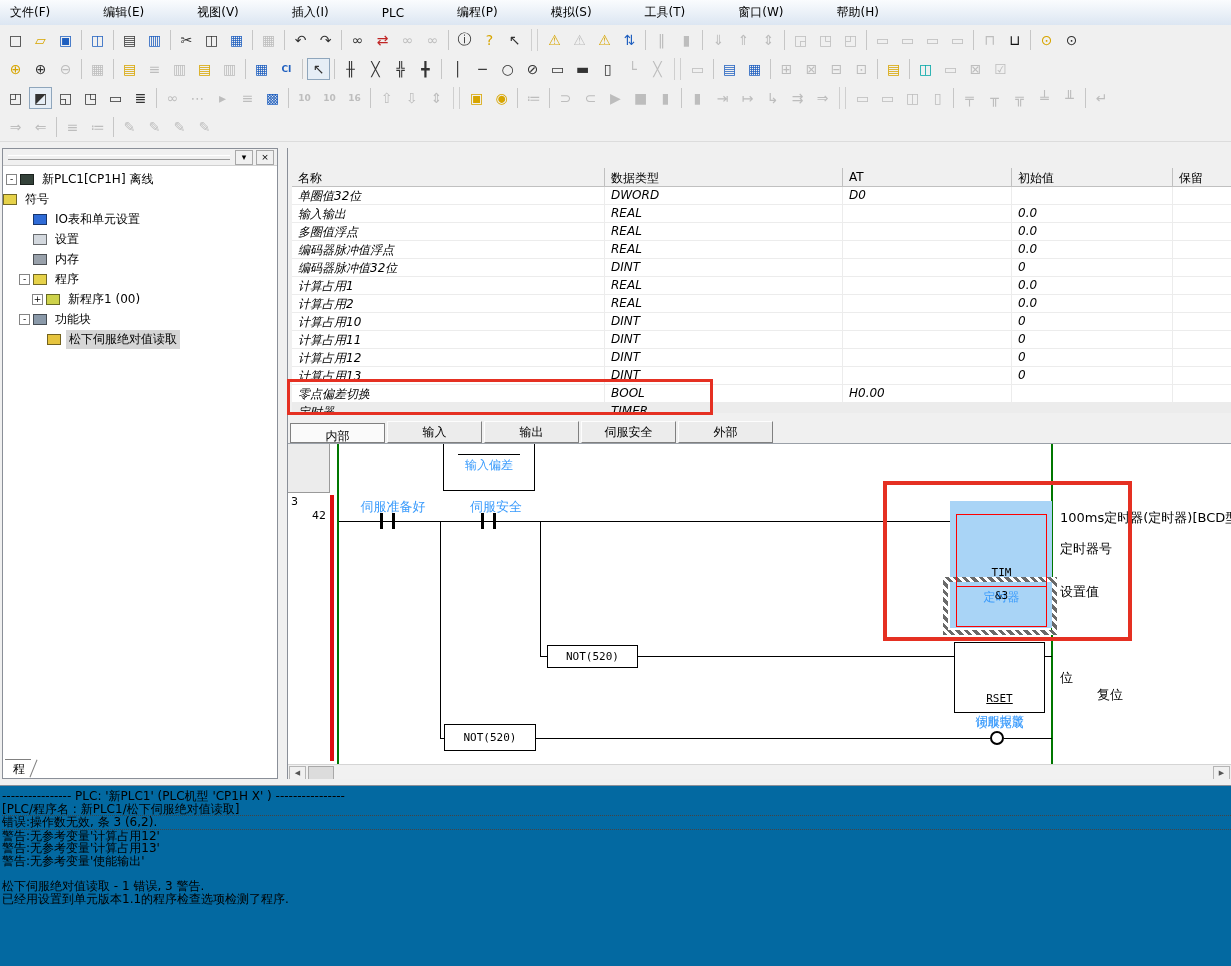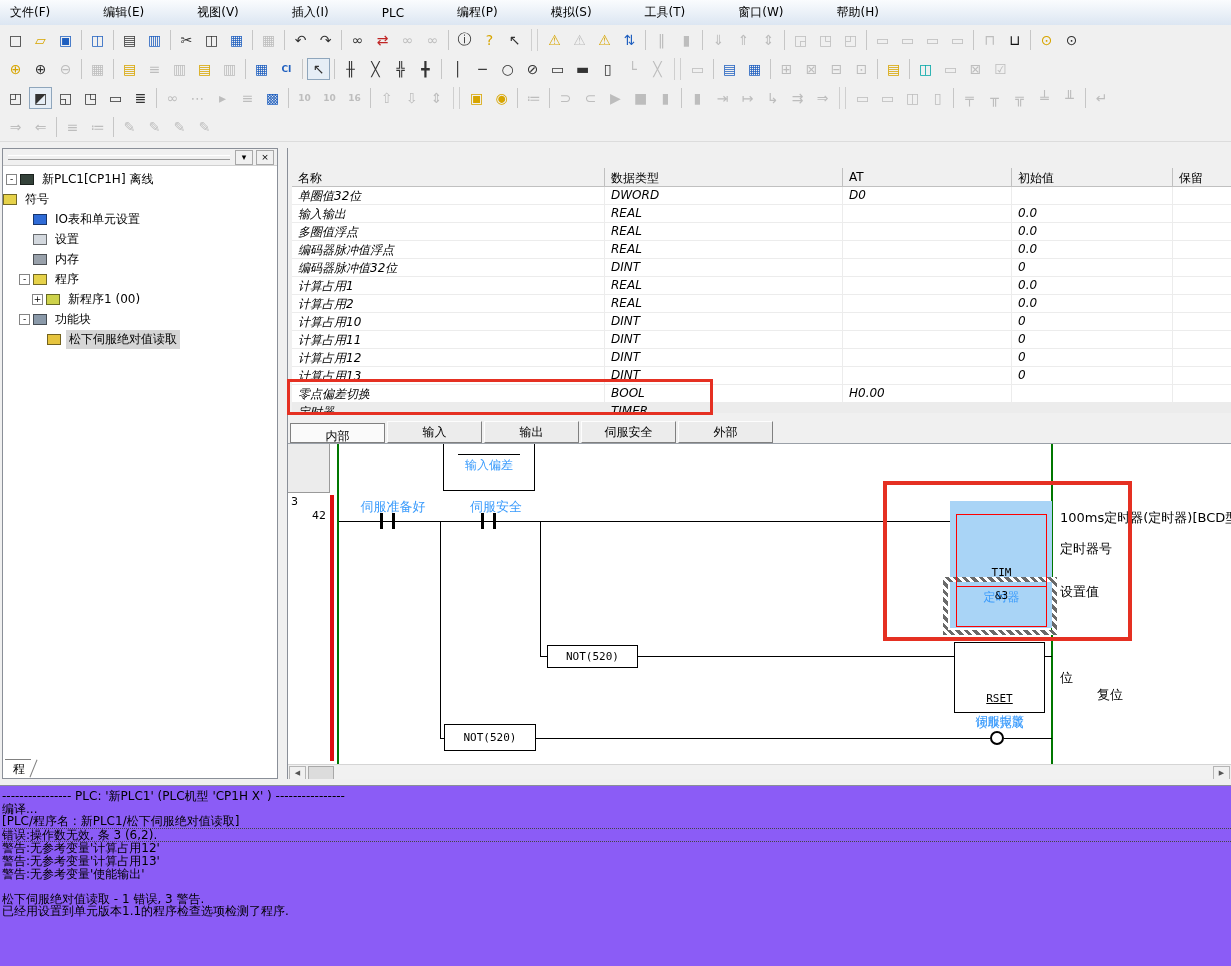--- a/index.html
+++ b/index.html
@@ -86,21 +86,21 @@
   .coil{position:absolute;left:702px;top:287px;width:14px;height:14px;border:2px solid #000;border-radius:50%;
     background:#fff;box-sizing:border-box;}
   .hsb{position:absolute;left:0;top:320px;width:943px;height:16px;background:#f1f1f1;border-top:1px solid #d5d5d5;box-sizing:border-box;}
   .hsb-btn{position:absolute;top:1px;width:17px;height:14px;background:#f0f0f0;border:1px solid #b5b5b5;
     font-size:7px;line-height:12px;text-align:center;color:#555;box-sizing:border-box;}
   .hsb-thumb{position:absolute;left:20px;top:1px;width:26px;height:14px;background:#dcdcdc;border:1px solid #a8a8a8;box-sizing:border-box;}
   
   .anno{position:absolute;border:3px solid #e53022;z-index:40;background:transparent;}
   #anno2{border-width:4px;}
   
-  #output-panel{position:absolute;left:0;top:785px;width:1231px;height:181px;background:#8b5cf6;
+  #output-panel{position:absolute;left:0;top:785px;width:1231px;height:181px;background:#0369a1;
     border-top:1px solid #8a8f98;box-sizing:border-box;padding:4px 0 0 2px;}
   .oline{font-size:12px;line-height:12.6px;white-space:pre;}
   .oline.u{border-bottom:1px dotted #444;}
 </style>
 </head>
 <body>
 
 <div id="app">
 
   <div id="menubar">
@@ -513,21 +513,20 @@
         <div class="hsb-btn" style="right:1px;">▶</div>
       </div>
     </div>
   </div>
 
   <div class="anno" id="anno1" style="left:287px;top:379px;width:420px;height:30px;"></div>
   <div class="anno" id="anno2" style="left:883px;top:481px;width:241px;height:152px;"></div>
 
   <div id="output-panel">
       <div class="oline">---------------- PLC: '新PLC1' (PLC机型 'CP1H X' ) ----------------</div>
-      <div class="oline">编译...</div>
       <div class="oline u">[PLC/程序名 : 新PLC1/松下伺服绝对值读取]</div>
       <div class="oline u">错误:操作数无效, 条 3 (6,2).</div>
       <div class="oline">警告:无参考变量'计算占用12'</div>
       <div class="oline">警告:无参考变量'计算占用13'</div>
       <div class="oline">警告:无参考变量'使能输出'</div>
       <div class="oline">&nbsp;</div>
       <div class="oline">松下伺服绝对值读取 - 1 错误, 3 警告.</div>
       <div class="oline">已经用设置到单元版本1.1的程序检查选项检测了程序.</div>
     </div>
 </div>

